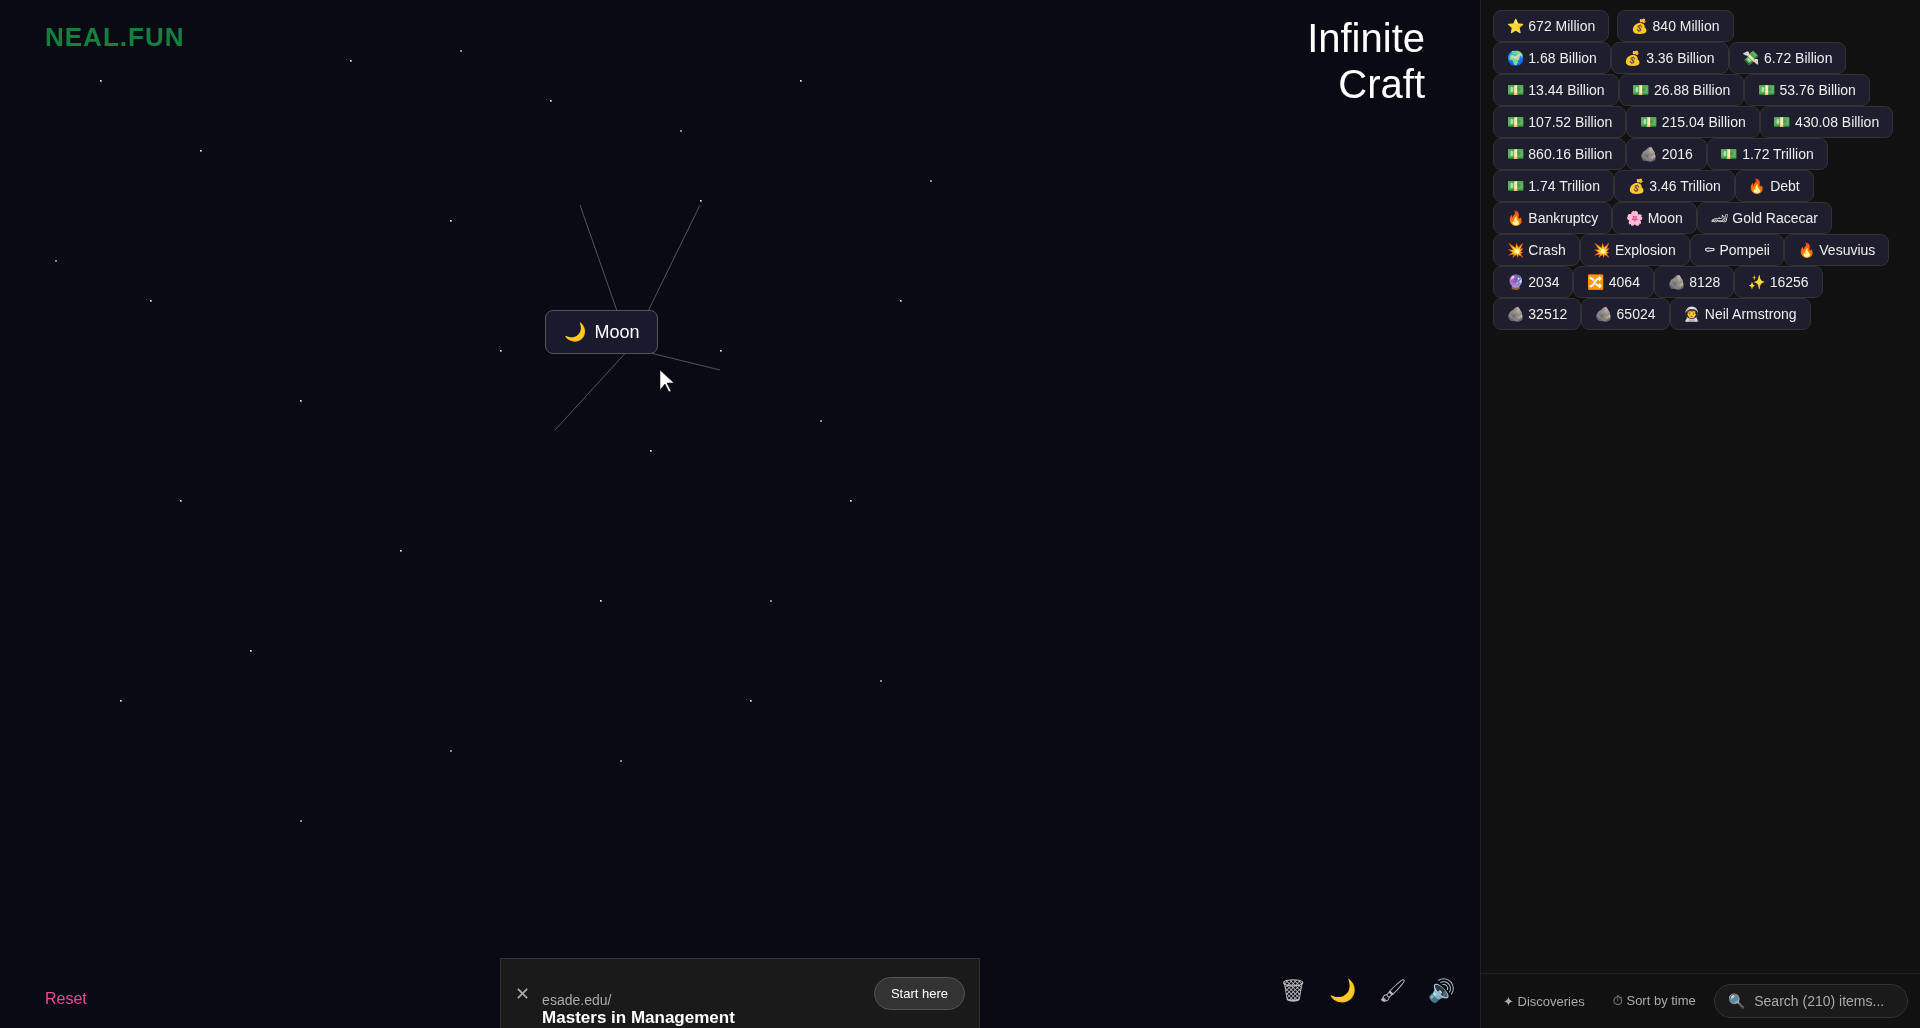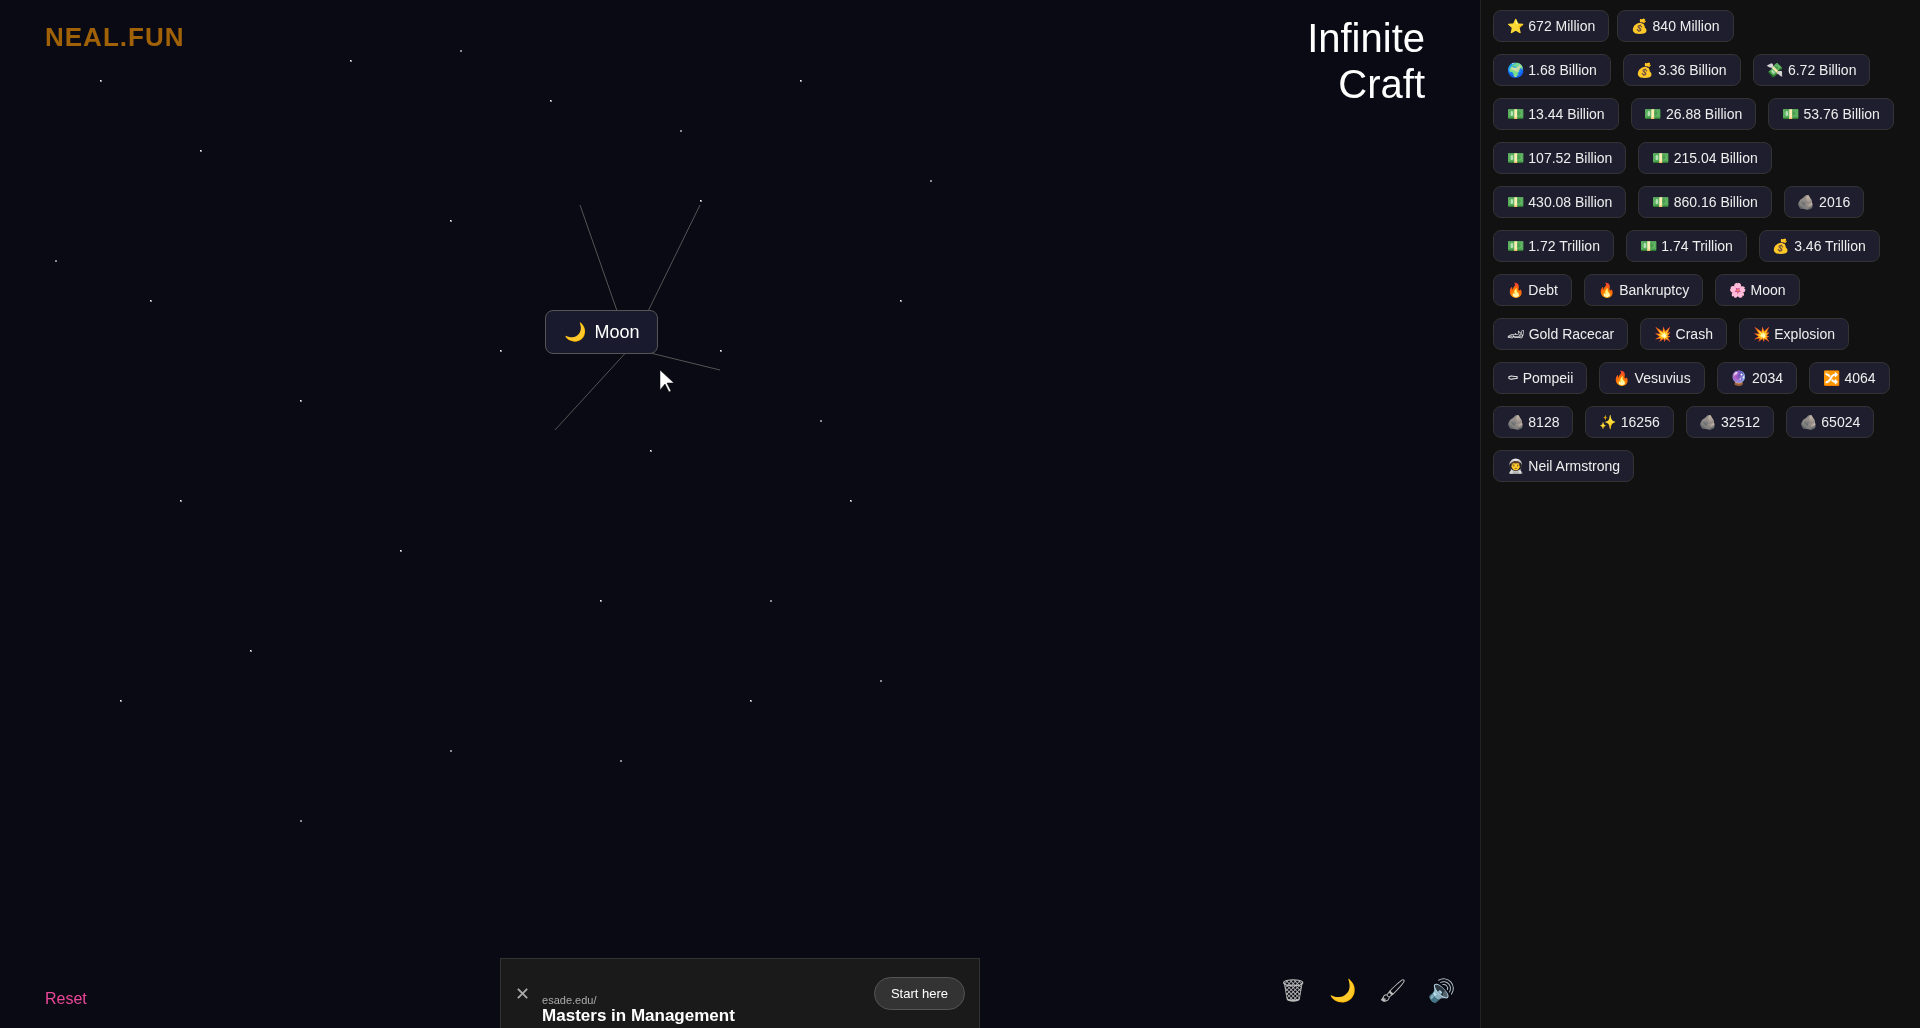--- a/index.html
+++ b/index.html
@@ -57,21 +57,21 @@
       pointer-events: none;
     }
 
     .logo {
       position: absolute;
       top: 22px;
       left: 45px;
       font-size: 26px;
       font-weight: 700;
       letter-spacing: 1px;
-      color: #a16207;
+      color: #15803d;
     }
 
     .game-title {
       position: absolute;
       top: 15px;
       right: 55px;
       text-align: right;
       font-size: 40px;
       font-weight: 300;
       line-height: 1.15;
@@ -159,21 +159,21 @@
       font-size: 18px;
       cursor: pointer;
     }
 
     .ad-text {
       flex: 1;
     }
 
     .ad-domain {
       color: #aaa;
-      font-size: 11px;
+      font-size: 14px;
       margin-top: 32px;
     }
 
     .ad-title {
       font-weight: 600;
       font-size: 17px;
     }
 
     .ad-cta {
       background: #333;
@@ -195,21 +195,21 @@
       flex-direction: column;
       height: 1028px;
     }
 
     .sidebar-items {
       flex: 1;
       overflow-y: auto;
       padding: 10px 12px;
       display: flex;
       flex-wrap: wrap;
-      gap: 12px;
+      gap: 0;
       align-content: flex-start;
     }
 
     .sidebar-items::-webkit-scrollbar {
       width: 4px;
     }
     .sidebar-items::-webkit-scrollbar-track { background: #111; }
     .sidebar-items::-webkit-scrollbar-thumb { background: #333; border-radius: 2px; }
 
     .item-chip {
@@ -391,13 +391,21 @@
       <div class="item-chip">🔥 Vesuvius</div>
       <div class="item-chip">🔮 2034</div>
       <div class="item-chip">🔀 4064</div>
       <div class="item-chip">🪨 8128</div>
       <div class="item-chip">✨ 16256</div>
       <div class="item-chip">🪨 32512</div>
       <div class="item-chip">🪨 65024</div>
       <div class="item-chip">👨‍🚀 Neil Armstrong</div>
     </div>
 
+  <div class="sidebar-footer">
+    <button class="footer-btn">✦ Discoveries</button>
+    <button class="footer-btn">⏱ Sort by time</button>
+    <div class="search-box">
+      <span>🔍</span>
+      <span>Search (210) items...</span>
+    </div>
+  </div>
 </div>
 
 </body></html>

